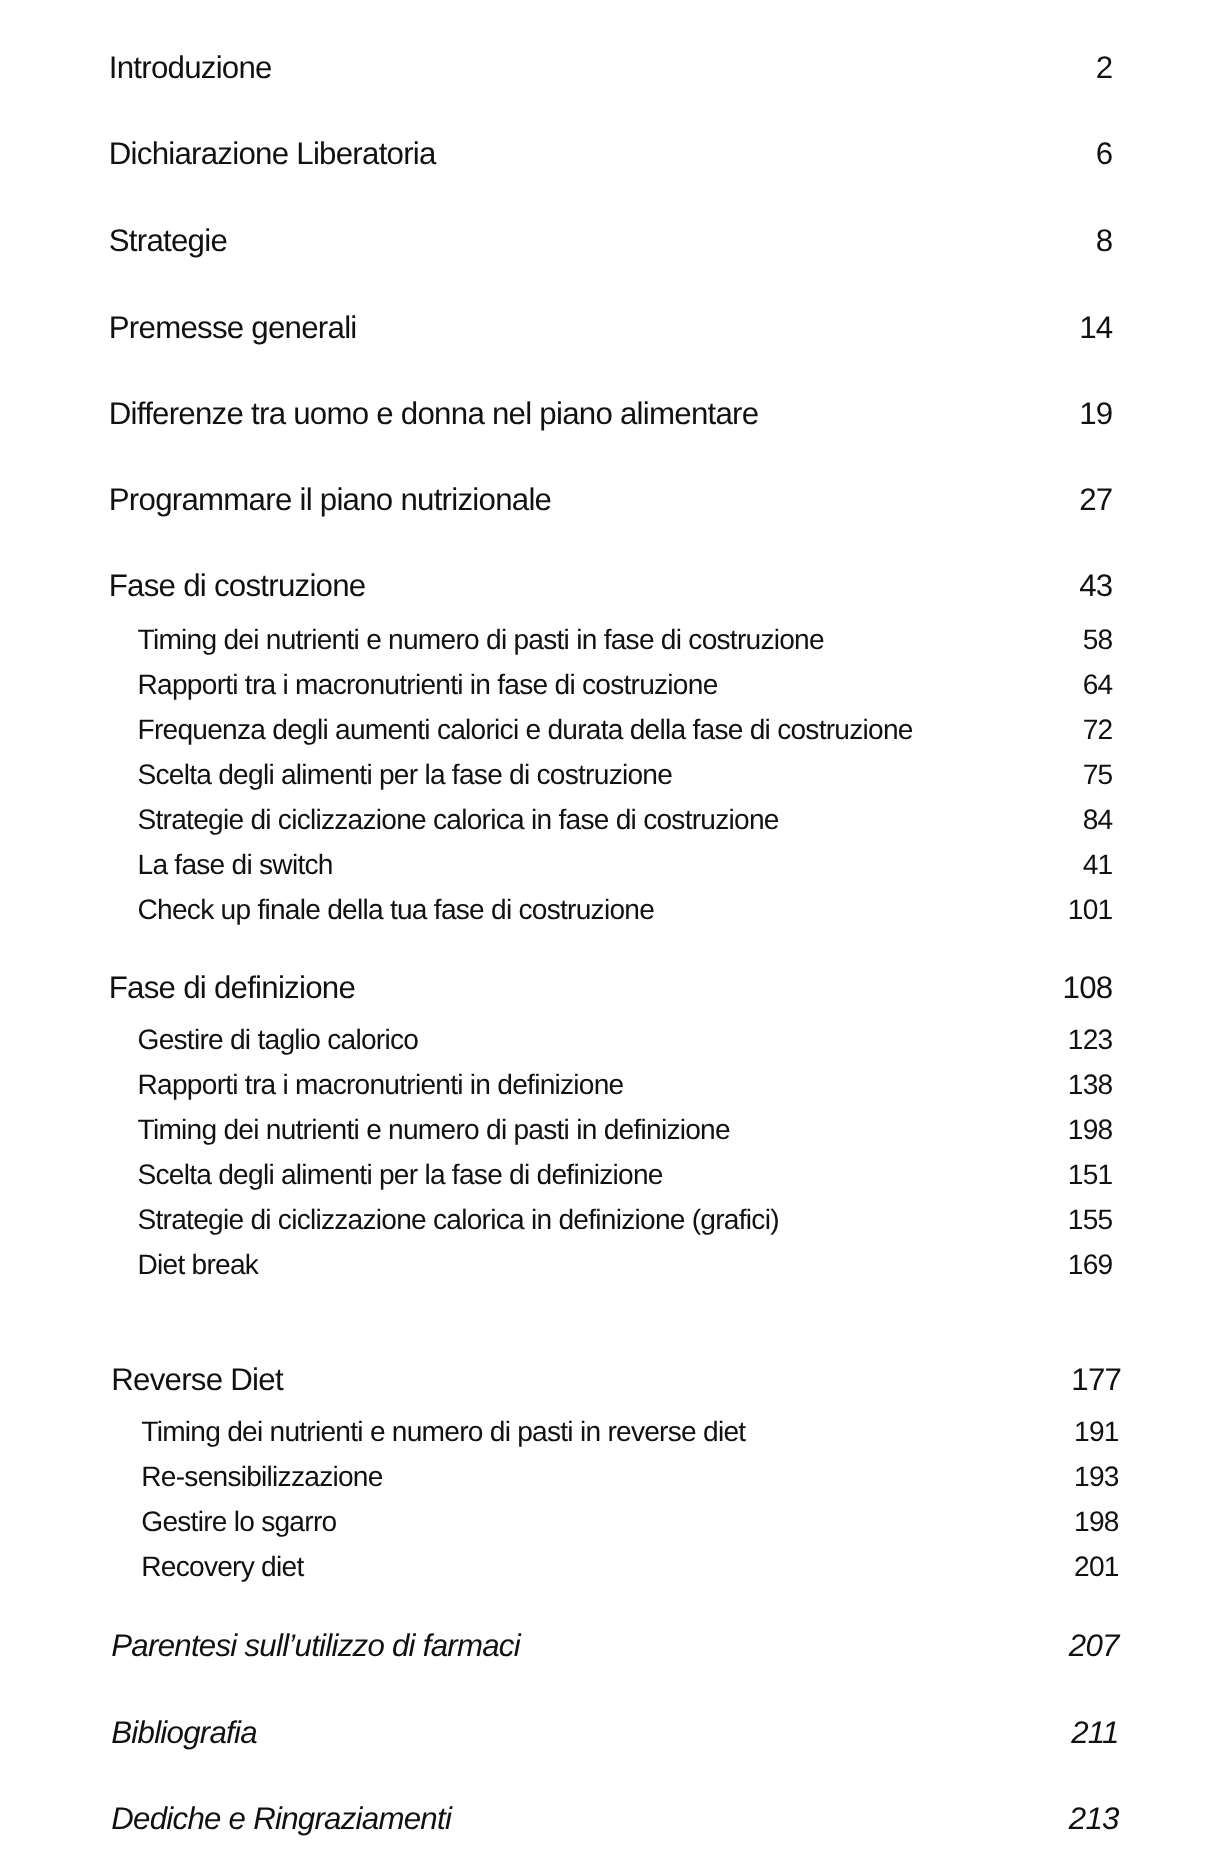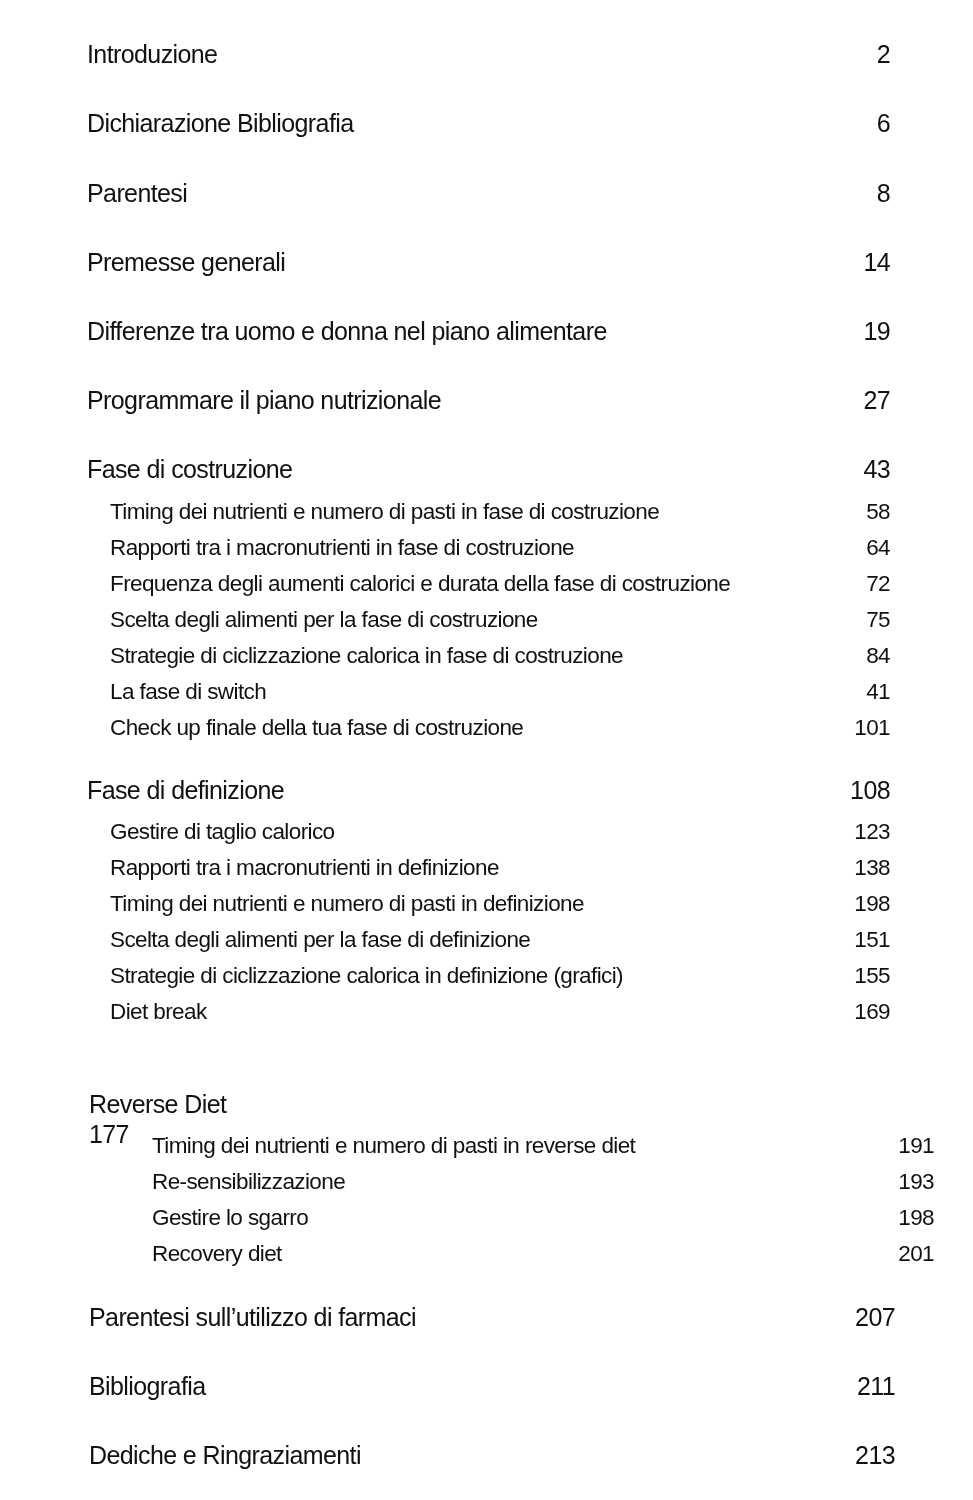--- a/index.html
+++ b/index.html
@@ -42,41 +42,41 @@
       height: 30px;
     }
     .row.section {
       font-size: 22.5px;
       line-height: 28px;
       height: 28px;
     }
     
     .blk-a.chapter { left: 75px; width: 803px; }
     .blk-a.section { left: 98px; width: 780px; justify-content: center; }
-    .blk-b.chapter { left: 77px; width: 808px; flex-direction: column; }
-    .blk-b.section { left: 101px; width: 782px; margin-left: 39px; }
-    .blk-c.chapter { left: 77px; width: 806px; }
+    .blk-b.chapter { left: 77px; width: 808px; }
+    .blk-b.section { left: 101px; width: 782px; }
+    .blk-c.chapter { left: 77px; width: 806px; font-style: italic; }
   </style>
 </head>
 <body>
 
 <div class="toc">
 
   <div class="row chapter blk-a" style="top:39px">
     <span class="title">Introduzione</span>
     <span class="page">2</span>
   </div>
 
   <div class="row chapter blk-a" style="top:108px">
-    <span class="title">Dichiarazione Bibliografia</span>
+    <span class="title">Dichiarazione Liberatoria</span>
     <span class="page">6</span>
   </div>
 
   <div class="row chapter blk-a" style="top:178px">
-    <span class="title">Parentesi</span>
+    <span class="title">Strategie</span>
     <span class="page">8</span>
   </div>
 
   <div class="row chapter blk-a" style="top:247px">
     <span class="title">Premesse generali</span>
     <span class="page">14</span>
   </div>
 
   <div class="row chapter blk-a" style="top:316px">
     <span class="title">Differenze tra uomo e donna nel piano alimentare</span>

